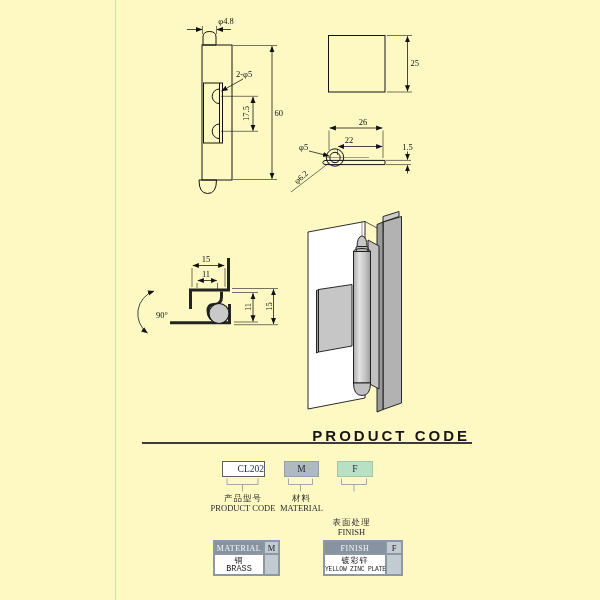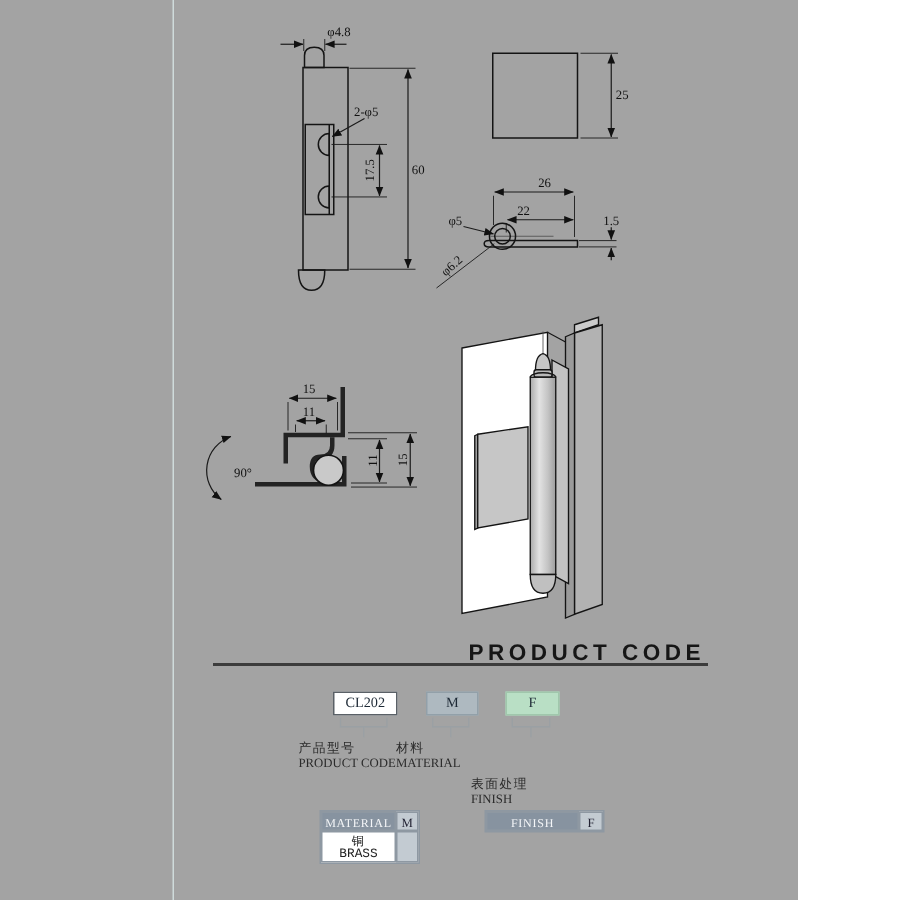--- a/index.html
+++ b/index.html
@@ -1,36 +1,36 @@
 <!DOCTYPE html>
 <html><head>
 <meta charset="utf-8">
 <style>
   html,body{margin:0;padding:0;background:#fff;}
-  #sheet{position:relative;width:532px;height:600px;background:#a3a3a3;overflow:hidden;
+  #sheet{position:relative;width:600px;height:600px;background:#fef9c3;overflow:hidden;
          font-family:"Liberation Serif",serif;}
   #leftrule{position:absolute;left:115px;top:0;width:1px;height:600px;background:#cfdbdb;}
   svg{position:absolute;left:0;top:0;}
   .ext{stroke:#1a1a1a;stroke-width:.6;fill:none;}
   .dim{stroke:#1a1a1a;stroke-width:.8;fill:none;}
   .ol{stroke:#141414;stroke-width:1;fill:none;}
   .metal{stroke:#232323;stroke-width:3;fill:none;stroke-linejoin:miter;}
   .dimtxt{font-family:"Liberation Serif",serif;font-size:8.5px;fill:#111;}
   .bracket{stroke:#9aa0a4;stroke-width:.9;fill:none;}
   
   #pc-heading{position:absolute;top:427px;left:0;width:470px;text-align:right;
      font-family:"Liberation Sans",sans-serif;font-weight:bold;font-size:15px;
      letter-spacing:3px;color:#161616;}
   #pc-rule{position:absolute;left:142px;top:442px;width:330px;height:1.5px;background:#3c3c3c;}
   .codebox{position:absolute;top:461px;height:14px;line-height:14px;text-align:center;
      font-size:9.5px;color:#1d2935;}
-  #box-code{left:222px;width:41px;background:#fff;border:1px solid #5a6066;}
+  #box-code{left:222px;width:41px;background:#fff;border:1px solid #5a6066;text-align:right;}
   #box-mat{left:284px;width:33px;background:#aeb9c0;border:1px solid #92a0a9;}
   #box-fin{left:337px;width:34px;background:#b9dfc5;border:1px solid #a0c7ac;}
-  .lblgrp{position:absolute;top:494px;color:#2b2b2b;}
+  .lblgrp{position:absolute;top:494px;text-align:center;color:#2b2b2b;}
   .lblgrp .cn{font-size:8.5px;letter-spacing:1px;line-height:9px;}
   .lblgrp .en{font-size:8.5px;line-height:9px;margin-top:1px;}
   #lbl-code{left:199px;width:88px;}
   #lbl-mat{left:264px;width:75px;}
   #lbl-fin{left:314px;width:75px;margin-top:24px;}
   .mftable{position:absolute;top:540px;border:1px solid #8e98a2;border-collapse:collapse;}
   .mftable div{box-sizing:border-box;}
   .trow{display:flex;}
   .hcell{background:#8793a0;color:#f4f6f8;font-size:8px;letter-spacing:.5px;
      text-align:center;border:.5px solid #8e98a2;height:13px;line-height:13px;}
@@ -217,14 +217,21 @@
       </div>
       <div class="ecell" style="width:15px"></div>
     </div>
   </div>
 
   <div id="tab-fin" class="mftable">
     <div class="trow">
       <div class="hcell" style="width:62px">FINISH</div>
       <div class="kcell" style="width:16px">F</div>
     </div>
+    <div class="trow">
+      <div class="vcell" style="width:62px">
+        <div class="cn">镀彩锌</div>
+        <div class="en">YELLOW ZINC PLATED</div>
+      </div>
+      <div class="ecell" style="width:16px"></div>
+    </div>
   </div>
 </div>
 
 </body></html>

